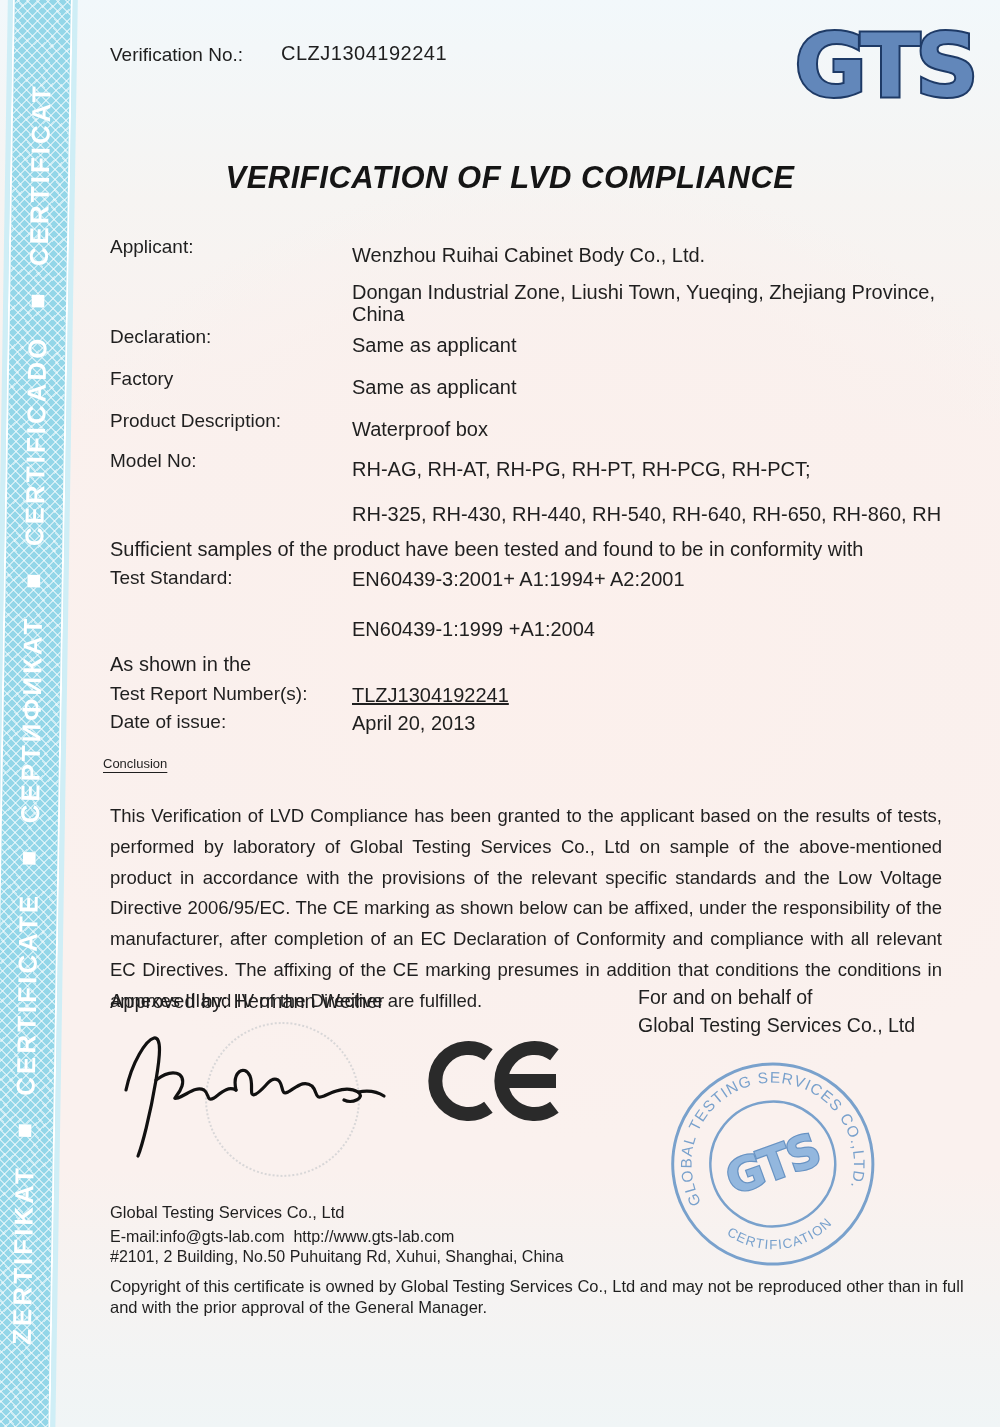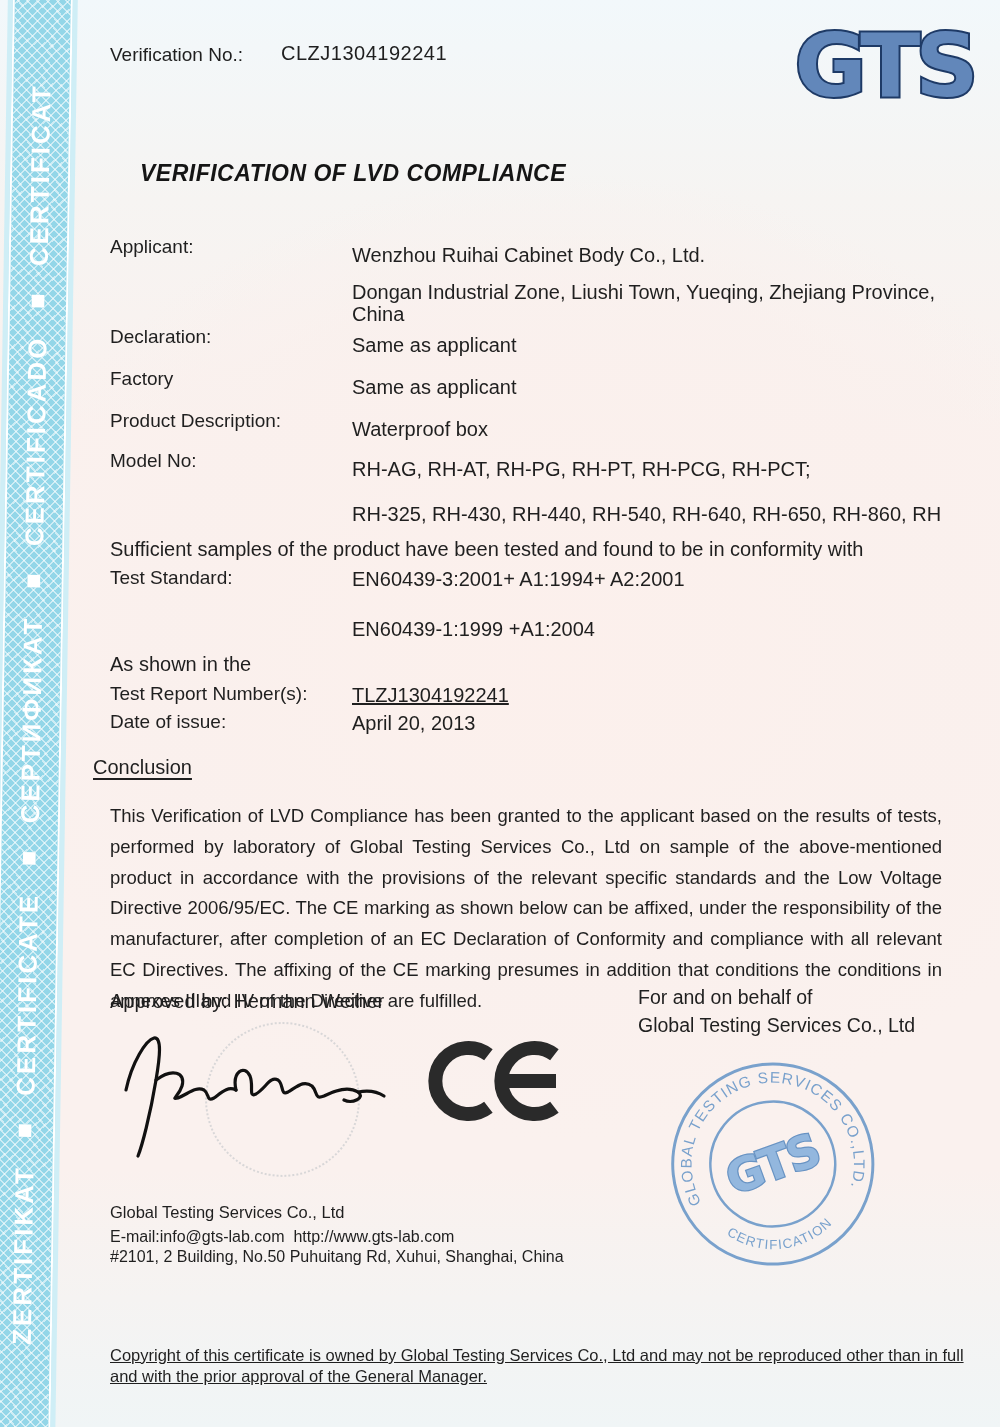--- a/index.html
+++ b/index.html
@@ -30,21 +30,21 @@
   }
   .band-text {
     writing-mode:vertical-rl; transform:rotate(180deg);
     color:#ffffff; font-weight:bold; font-size:26px; letter-spacing:3px; word-spacing:8px;
     white-space:nowrap; text-shadow:0 0 1px rgba(120,200,220,.6);
   }
 
   
   .label   { font-size:19px; color:#1f1f1f; }
   .value   { font-size:20px; color:#1f1f1f; }
-  .title   { font-size:23px; font-weight:bold; font-style:italic; letter-spacing:.5px; color:#151515; text-align:left; }
+  .title   { font-size:31px; font-weight:bold; font-style:italic; letter-spacing:.5px; color:#151515; text-align:center; }
   .para    { font-size:18.5px; line-height:30.8px; text-align:justify; color:#1f1f1f; }
   .underlined { text-decoration:underline; text-underline-offset:4px; }
   .small   { font-size:16px; color:#1f1f1f; }
   .copyright { font-size:16.5px; line-height:21px; color:#1f1f1f; }
 
   .watermark-circle {
     position:absolute; left:205px; top:1022px; width:155px; height:155px;
     border:2px dotted rgba(140,155,165,.30); border-radius:50%;
   }
 </style>
@@ -93,21 +93,21 @@
   <span class="abs label" style="left:110px; top:567px;">Test Standard:</span>
   <span class="abs value" style="left:352px; top:568px;">EN60439-3:2001+ A1:1994+ A2:2001</span>
   <span class="abs value" style="left:352px; top:618px;">EN60439-1:1999 +A1:2004</span>
 
   <span class="abs value" style="left:110px; top:653px;">As shown in the</span>
   <span class="abs label" style="left:110px; top:683px;">Test Report Number(s):</span>
   <span class="abs value" style="left:352px; top:684px;text-decoration:underline;">TLZJ1304192241</span>
   <span class="abs label" style="left:110px; top:711px;">Date of issue:</span>
   <span class="abs value" style="left:352px; top:712px;">April 20, 2013</span>
 
-  <span class="abs label underlined" style="left:93px; top:756px; font-size:20px;">Conclusion</span>
+  <span class="abs label underlined" style="left:103px; top:756px; font-size:13px;">Conclusion</span>
   <p class="abs para" style="left:110px; top:801px; width:832px;">This Verification of LVD Compliance has been granted to the applicant based on the results of tests, performed by laboratory of Global Testing Services Co., Ltd on sample of the above-mentioned product in accordance with the provisions of the relevant specific standards and the Low Voltage Directive 2006/95/EC. The CE marking as shown below can be affixed, under the responsibility of the manufacturer, after completion of an EC Declaration of Conformity and compliance with all relevant EC Directives. The affixing of the CE marking presumes in addition that conditions the conditions in annexes IIIand IV of the Directive are fulfilled.</p>
 
   <span class="abs value" style="left:110px; top:990px;">Approved by: Hermann Weiher</span>
   <span class="abs value" style="left:638px; top:986px; font-size:19.5px;">For and on behalf of</span>
   <span class="abs value" style="left:638px; top:1014px; font-size:19.5px;">Global Testing Services Co., Ltd</span>
 
   <div class="watermark-circle"></div>
 
   <div class="abs" style="left:112px; top:1028px;">
     <svg width="290" height="140" viewBox="0 0 290 140">
@@ -144,15 +144,15 @@
       <text font-family="Liberation Sans, sans-serif" font-size="13.5" letter-spacing="1.2" fill="#6f9bca">
         <textPath href="#botArc" startOffset="50%" text-anchor="middle">CERTIFICATION</textPath>
       </text>
       <text x="110" y="126" text-anchor="middle" font-family="DejaVu Sans, sans-serif" font-weight="bold" font-size="46" letter-spacing="-2" fill="#8bb3dd" stroke="#5d8cc0" stroke-width="2.5" paint-order="stroke" transform="rotate(-14 110 112)">GTS</text>
     </svg>
   </div>
 
   <span class="abs small" style="left:110px; top:1203px; font-size:16.5px;">Global Testing Services Co., Ltd</span>
   <span class="abs small" style="left:110px; top:1228px; white-space:pre;">E-mail:info@gts-lab.com  http://www.gts-lab.com</span>
   <span class="abs small" style="left:110px; top:1248px;">#2101, 2 Building, No.50 Puhuitang Rd, Xuhui, Shanghai, China</span>
-  <p class="abs copyright" style="left:110px; top:1345px; width:874px;text-decoration:underline;">Copyright of this certificate is owned by Global Testing Services Co., Ltd and may not be reproduced other than in full and with the prior approval of the General Manager.</p>
+  <p class="abs copyright" style="left:110px; top:1276px; width:874px;">Copyright of this certificate is owned by Global Testing Services Co., Ltd and may not be reproduced other than in full and with the prior approval of the General Manager.</p>
 
 </div>
 
 </body></html>

